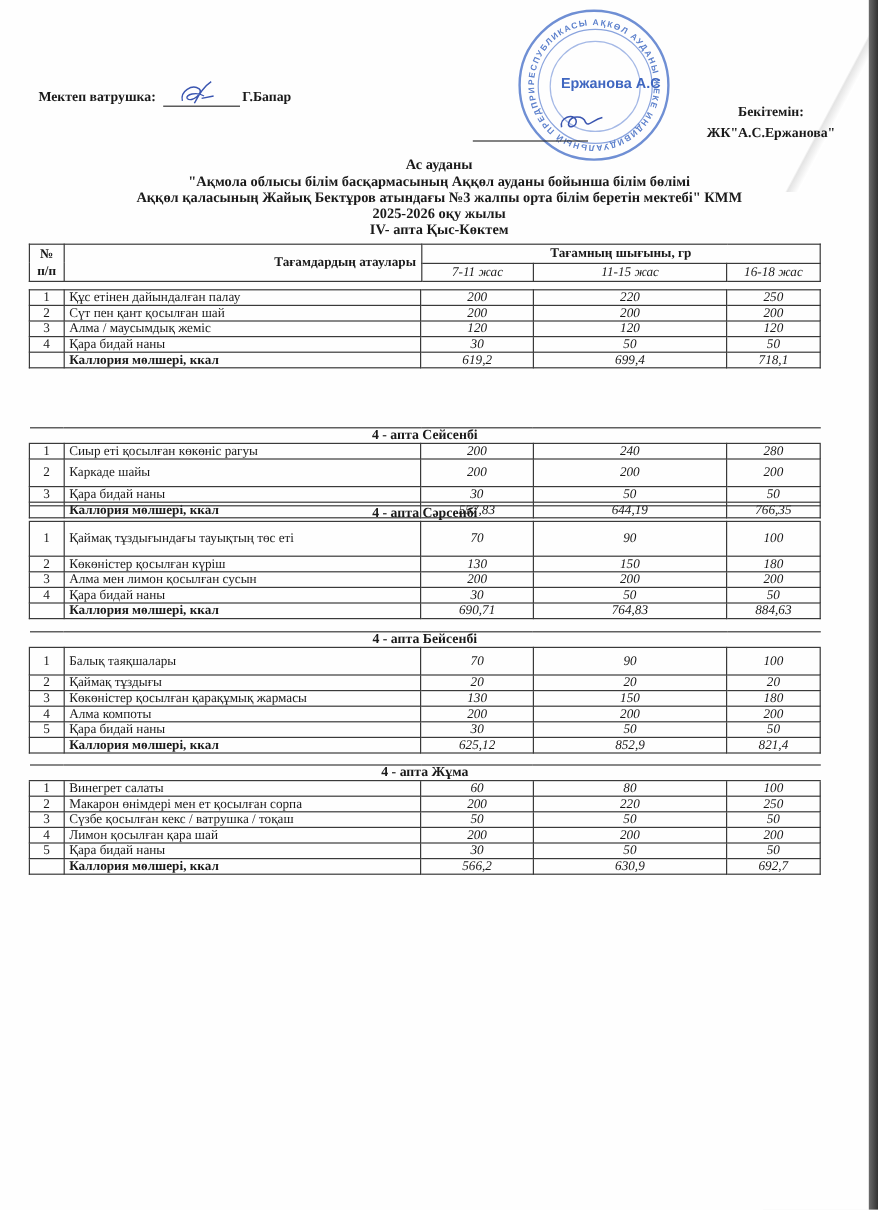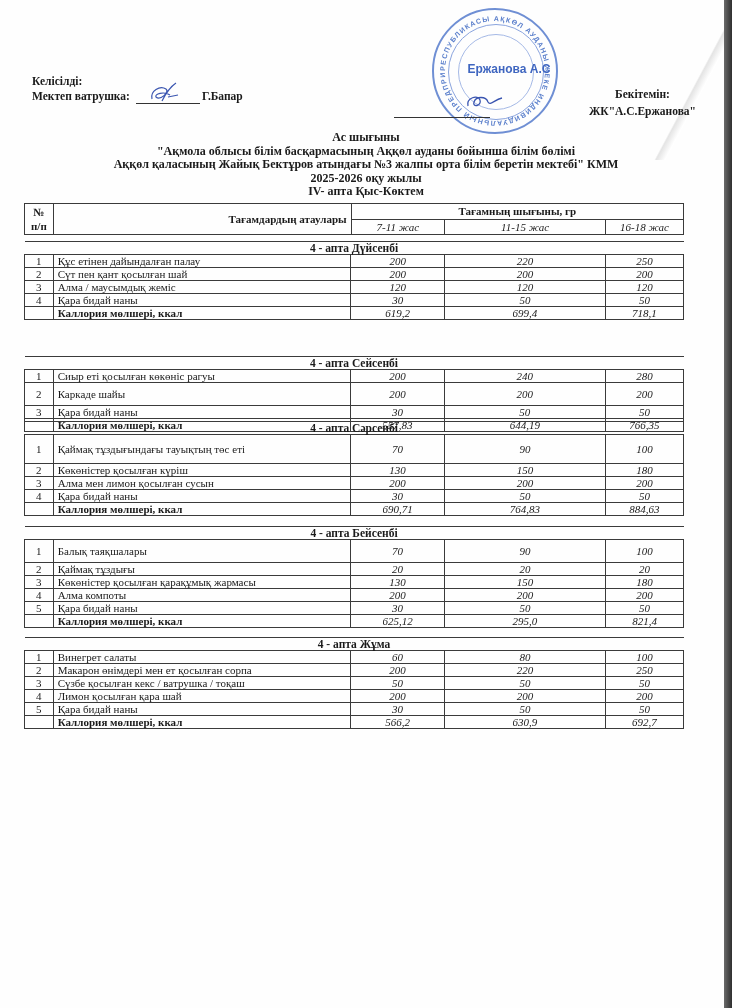--- a/index.html
+++ b/index.html
@@ -56,21 +56,20 @@
     .taller td { height: 28px; }
   </style>
 </head>
 <body>
 
 <div class="page">
   <div class="edge-fold"></div>
   <div class="edge-dark"></div>
 
   <div class="approve-left">
-    <div>Келісілді:</div>
     <div>
       <span>Мектеп ватрушка:</span><span class="line"><svg class="sig1" viewBox="0 0 34 24">
             <path d="M4 18 C2 10, 12 4, 18 8 C22 11, 12 20, 8 16 C6 13, 16 10, 22 14 M14 20 C18 12, 22 6, 28 2 M20 16 L30 14" stroke="#3a55b0" stroke-width="1.2" fill="none"></path>
           </svg></span><span>Г.Бапар</span>
     </div>
   </div>
 
   <div class="stamp">
     <div class="inner"></div>
     <div class="inner2"></div>
@@ -86,21 +85,21 @@
       <path d="M4 16 C2 8, 14 4, 16 10 C18 16, 8 18, 10 12 C12 6, 22 6, 24 12 C26 16, 30 10, 38 8" stroke="#3a55b0" stroke-width="1.3" fill="none"></path>
     </svg>
   <div class="approve-right-line"></div>
 
   <div class="approve-right">
     <div>Бекітемін:</div>
     <div>ЖК"А.С.Ержанова"</div>
   </div>
 
   <div class="titles">
-    <div>Ас шығыны</div>
+    <div>Ас ауданы</div>
     <div>"Ақмола облысы білім басқармасының Аққөл ауданы бойынша білім бөлімі</div>
     <div>Аққөл қаласының Жайық Бектұров атындағы №3 жалпы орта білім беретін мектебі" КММ</div>
     <div>2025-2026 оқу жылы</div>
     <div>IV- апта Қыс-Көктем</div>
   </div>
 
   <table class="hdr">
     <tbody>
         <tr>
       <th class="c-num" rowspan="2" style="height:30px;line-height:14px">№ п/п</th>
@@ -112,23 +111,20 @@
       <th class="c-v2" style="font-weight:normal">11-15 жас</th>
       <th class="c-v3" style="font-weight:normal">16-18 жас</th>
     </tr>
   </tbody>
     </table>
 
   <div id="days">
       <div class="day" style="top: 241px;">
         <table>
           <tbody>
-            <tr class="day-title">
-              <td colspan="5">4 - апта Дүйсенбі</td>
-            </tr>
             <tr class="">
               <td class="c-num">1</td>
               <td class="c-name">Құс етінен дайындалған палау</td>
               <td class="c-v1">200</td>
               <td class="c-v2">220</td>
               <td class="c-v3">250</td>
             </tr>
             <tr class="">
               <td class="c-num">2</td>
               <td class="c-name">Сүт пен қант қосылған шай</td>
@@ -279,21 +275,21 @@
               <td class="c-num">5</td>
               <td class="c-name">Қара бидай наны</td>
               <td class="c-v1">30</td>
               <td class="c-v2">50</td>
               <td class="c-v3">50</td>
             </tr>
             <tr class="total-row">
               <td class="c-num"></td>
               <td class="c-name">Каллория мөлшері, ккал</td>
               <td class="c-v1">625,12</td>
-              <td class="c-v2">295,0</td>
+              <td class="c-v2">852,9</td>
               <td class="c-v3">821,4</td>
             </tr>
           </tbody>
         </table>
       </div>
       <div class="day" style="top: 637px;">
         <table>
           <tbody>
             <tr class="day-title">
               <td colspan="5">4 - апта Жұма</td>

